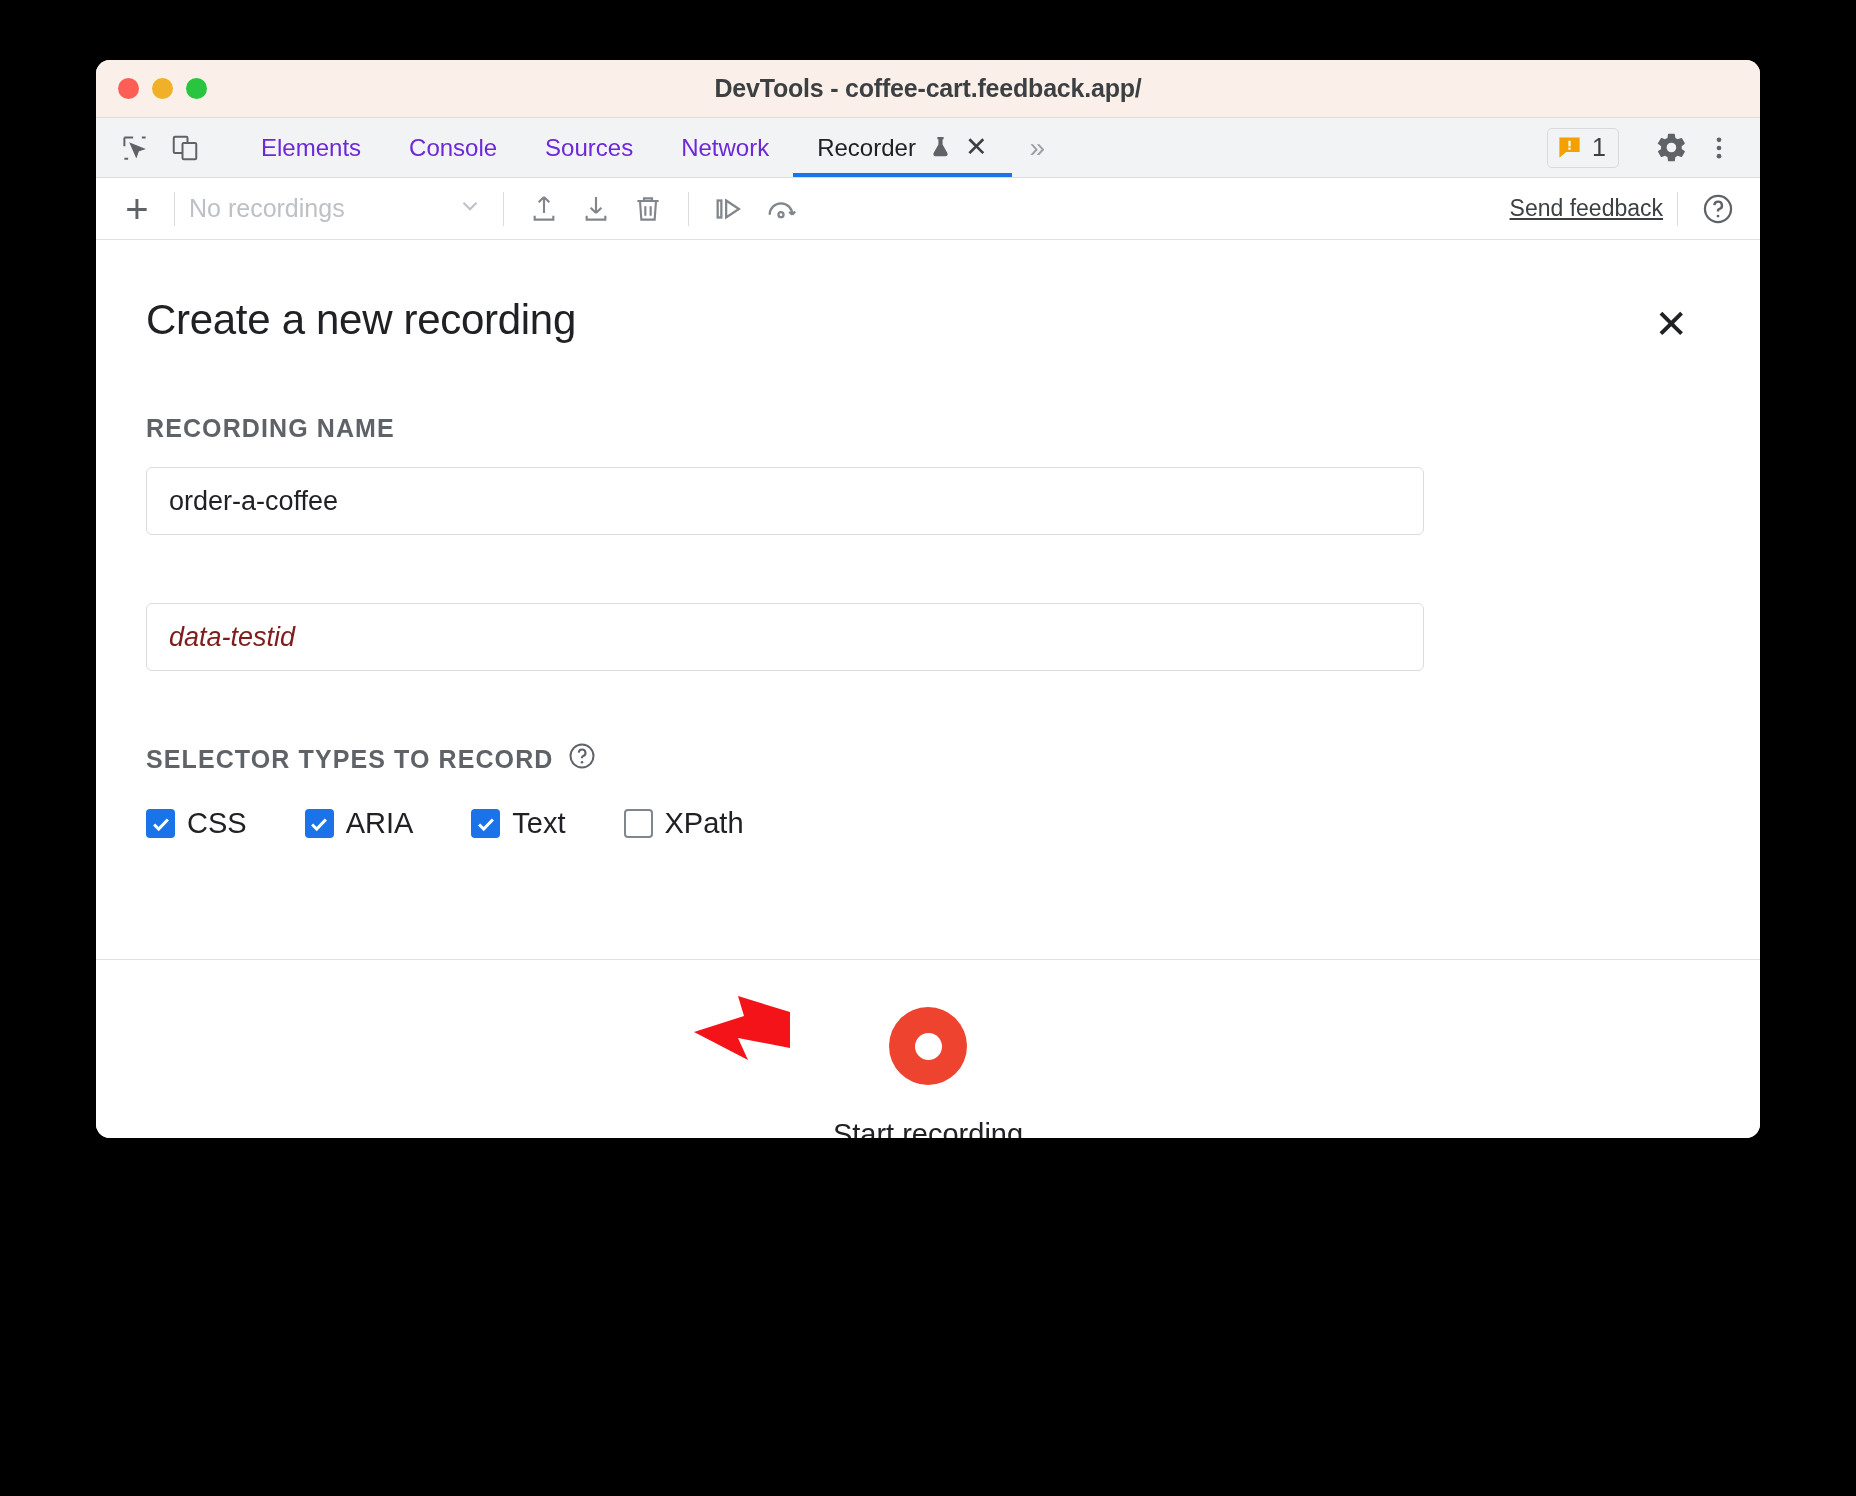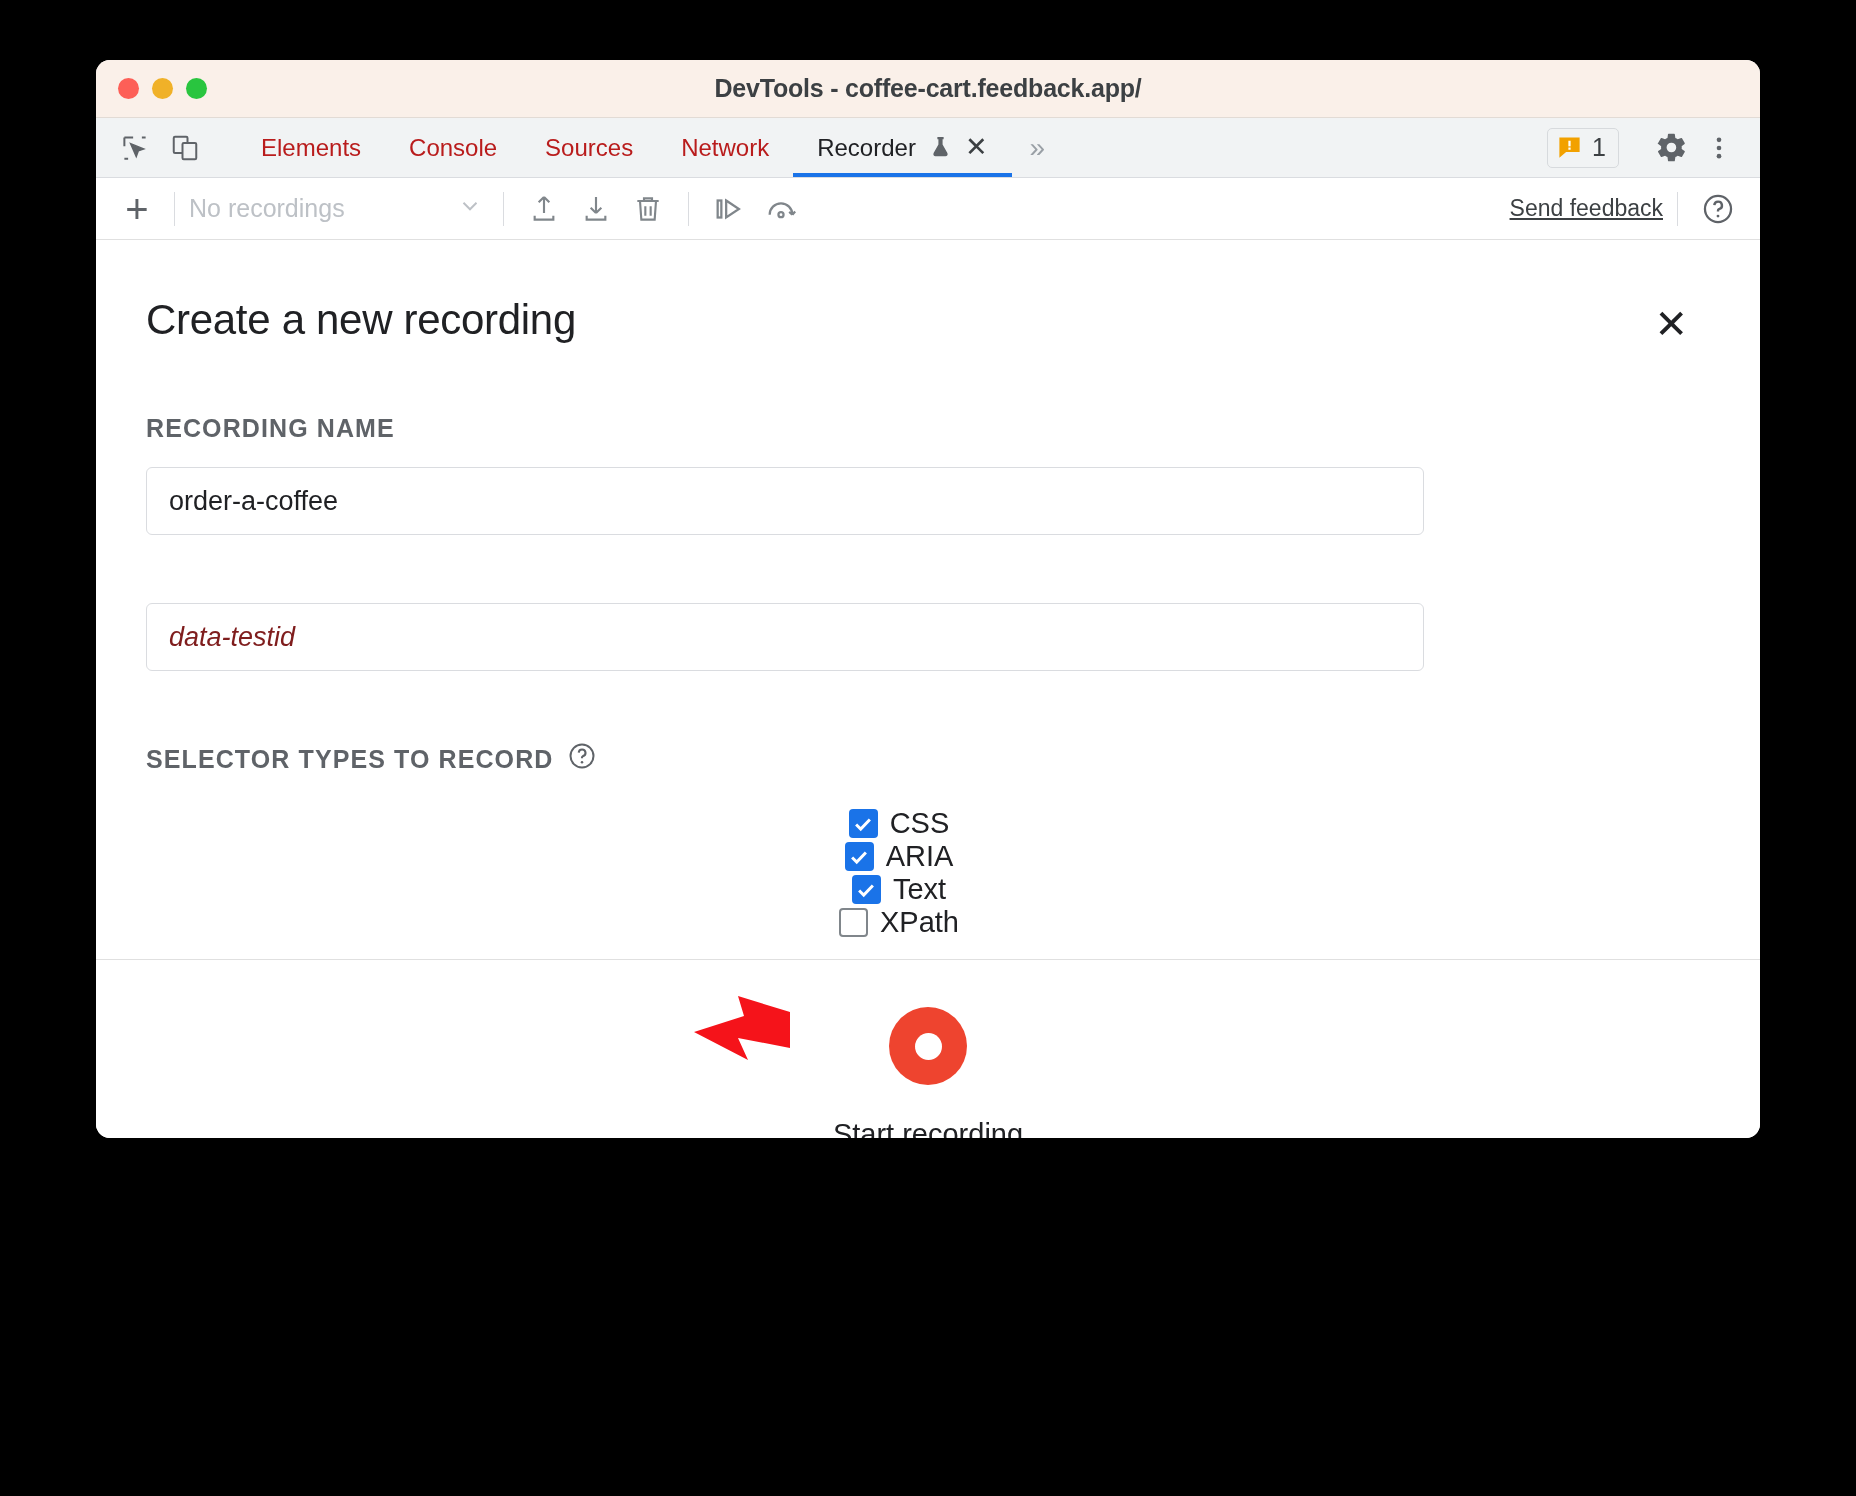--- a/index.html
+++ b/index.html
@@ -63,21 +63,21 @@
     width: 46px; height: 46px;
     display: flex; align-items: center; justify-content: center;
     border-radius: 4px;
   }
   .vdiv { width: 1px; background: #cfd3d6; margin: 13px 12px; }
   .tabs { display: flex; align-items: stretch; }
   .tab {
     display: flex; align-items: center;
     padding: 0 24px;
     font-size: 24px;
-    color: #b91c1c;
+    color: #6d28d9;
     position: relative;
     white-space: nowrap;
   }
   .tab.active { color: #202124; }
   .tab.active::after {
     content: "";
     position: absolute;
     left: 0; right: 0; bottom: 0;
     height: 4px;
     background: #1a73e8;
@@ -191,22 +191,21 @@
     padding: 8px 22px;
     font-size: 27px;
     color: #202124;
     background: #fff;
   }
   .text-input.placeholder { color: #7f1d1d; font-style: italic; }
 
   .checkbox-row {
     margin-top: 30px;
     display: flex;
-    align-items: center;
-    flex-direction: column;
+    align-items: flex-start;
   }
   .cbx-item {
     display: flex; align-items: center;
     margin-right: 58px;
   }
   .cbx {
     width: 29px; height: 29px;
     border-radius: 4px;
     margin-right: 12px;
     display: flex; align-items: center; justify-content: center;

